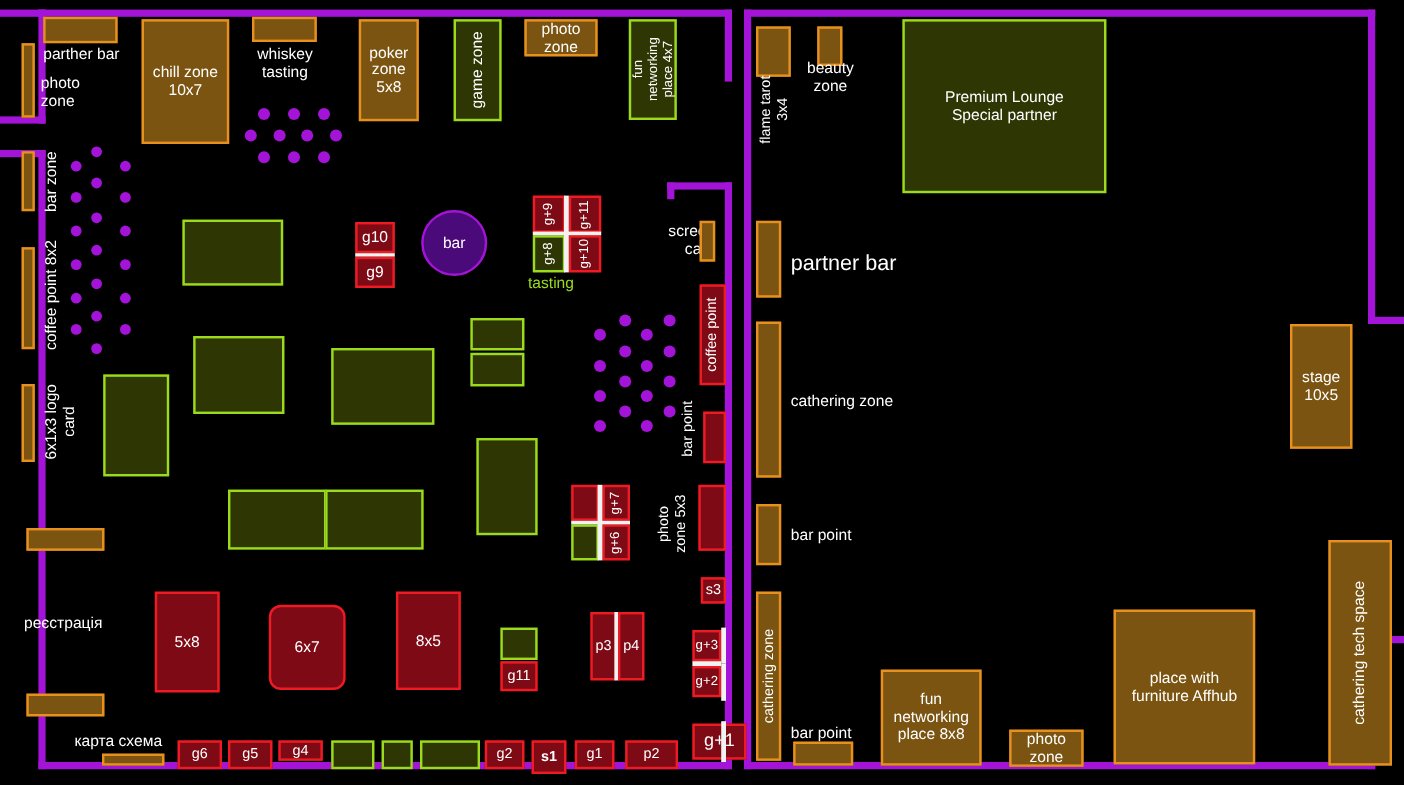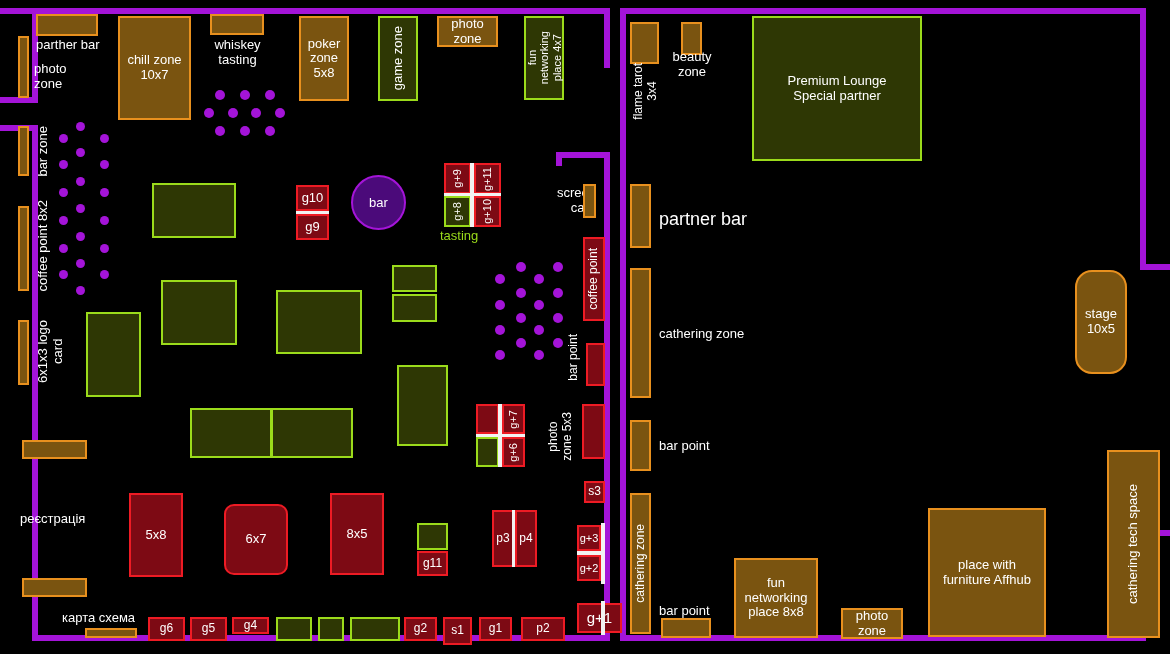--- a/index.html
+++ b/index.html
@@ -244,21 +244,21 @@
       </div>
       <div class="box dred" style="left: 232px; top: 617px; width: 37px; height: 17px; font-size: 12px;">
         <span>g4</span>
       </div>
       <div class="box olive" style="left: 276px; top: 617px; width: 36px; height: 24px; font-size: 12px;"></div>
       <div class="box olive" style="left: 318px; top: 617px; width: 26px; height: 24px; font-size: 12px;"></div>
       <div class="box olive" style="left: 350px; top: 617px; width: 50px; height: 24px; font-size: 12px;"></div>
       <div class="box dred" style="left: 404px; top: 617px; width: 33px; height: 24px; font-size: 12px;">
         <span>g2</span>
       </div>
-      <div class="box dred" style="left: 443px; top: 617px; width: 29px; height: 28px; font-size: 12px;">
+      <div class="box dred" style="left: 443px; top: 617px; width: 29px; height: 28px; font-size: 12px; font-weight: bold;">
         <span>s1</span>
       </div>
       <div class="box dred" style="left: 479px; top: 617px; width: 33px; height: 24px; font-size: 12px;">
         <span>g1</span>
       </div>
       <div class="box dred" style="left: 521px; top: 617px; width: 44px; height: 24px; font-size: 12px;">
         <span>p2</span>
       </div>
     </div>
 
@@ -275,21 +275,21 @@
     <span class="vert" style="font-size:12px;">cathering zone</span>
   </div>
 
   <div class="lbl" style="left:659px;top:604px;font-size:13px;">bar point</div>
   <div class="box brown" style="left:661px;top:618px;width:50px;height:20px;"></div>
 
   <div class="box brown" style="left:734px;top:558px;width:84px;height:80px;font-size:13px;">fun<br>networking<br>place 8x8</div>
 
   <div class="box brown" style="left:841px;top:608px;width:62px;height:31px;font-size:13px;">photo<br>zone</div>
 
-  <div class="box brown" style="left:1075px;top:270px;width:52px;height:104px;font-size:13px;border-radius:17px;">stage<br>10x5</div>
+  <div class="box brown" style="left:1075px;top:270px;width:52px;height:104px;font-size:13px;">stage<br>10x5</div>
 
   <div class="box brown" style="left:928px;top:508px;width:118px;height:129px;font-size:13px;">place with<br>furniture Affhub</div>
 
   <div class="box brown" style="left:1107px;top:450px;width:53px;height:188px;">
     <span class="vert" style="font-size:13px;">cathering tech space</span>
   </div>
 
 </div>
 
 </body></html>

